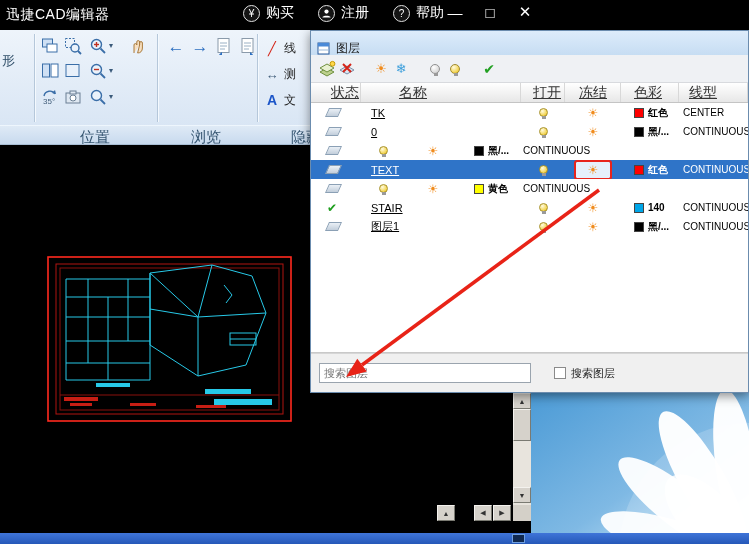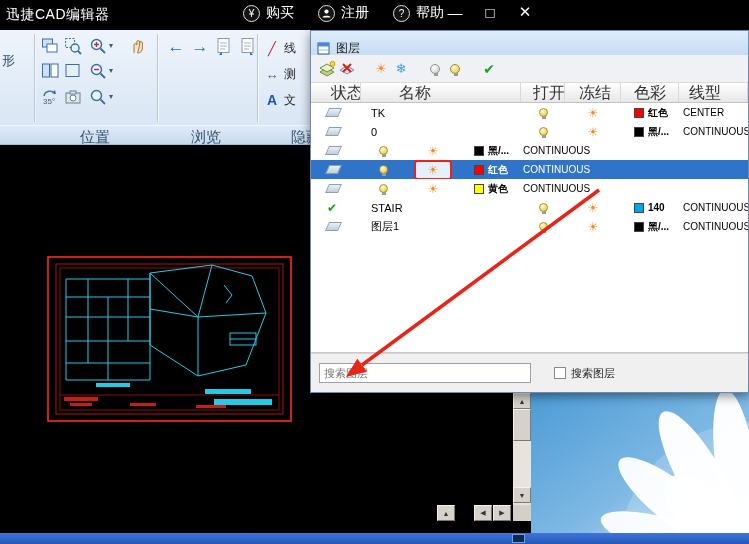--- a/index.html
+++ b/index.html
@@ -60,32 +60,32 @@
   .sun-glyph { font-size:13px; color:#f08c1e; line-height:1; }
   .snow-glyph { font-size:13px; color:#3fa0dc; line-height:1; }
   .check-glyph { font-size:14px; color:#22a022; font-weight:bold; line-height:1; }
   .bulb { width:10px; height:10px; border-radius:50%; border:1px solid #a08a30;
           background:radial-gradient(circle at 35% 30%, #fffbe0, #f2d24a 70%, #d8a820); position:relative; }
   .bulb.off { border-color:#909090; background:radial-gradient(circle at 35% 30%, #ffffff, #d8d8d8 70%, #b8b8b8); }
   .bulb::after { content:""; position:absolute; left:2.5px; bottom:-3px; width:4px; height:3px; background:#9a9a9a; }
 
   .grid { position:absolute; left:0; top:52px; width:437px; height:270px; background:#fff; border-bottom:1px solid #c9c9c9; }
   .grid-header { display:flex; height:20px; background:linear-gradient(#ffffff,#e7e7e7); border-bottom:1px solid #c4c4c4; }
-  .hcell { font-size:16px; color:#333; line-height:19px; border-right:1px solid #d8d8d8; overflow:hidden; white-space:nowrap; cursor:pointer; }
+  .hcell { font-size:14px; color:#333; line-height:19px; border-right:1px solid #d8d8d8; overflow:hidden; white-space:nowrap; cursor:pointer;text-decoration:underline; }
   .col-status { width:50px; } .col-name { width:160px; } .col-open { width:44px; }
   .col-freeze { width:56px; } .col-color { width:58px; } .col-linetype { flex:1; min-width:0; }
   .hp-status { padding-left:20px; } .hp-name { padding-left:38px; } .hp-open { padding-left:12px; }
   .hp-freeze { padding-left:14px; } .hp-color { padding-left:13px; } .hp-linetype { padding-left:10px; }
 
   .grid-row { display:flex; height:19px; align-items:center; font-size:11px; color:#000; cursor:default; }
   .grid-row.selected { background:#2f74c8; color:#fff; }
   .cell { height:19px; display:flex; align-items:center; overflow:hidden; }
   .cell.center { justify-content:center; }
   .col-status.cell { padding-left:16px; }
-  .col-name.cell { padding-left:10px; white-space:nowrap; }
+  .col-name.cell { padding-left:10px; white-space:nowrap;text-decoration:underline; }
   .col-color.cell { padding-left:13px; gap:4px;font-weight:bold; }
   .col-linetype.cell { padding-left:4px; font-size:10px; white-space:nowrap; }
   .layer-sheet { width:13px; height:9px; background:linear-gradient(#eaf0f6,#c2cedb);
                  border:1px solid #8ba0b5; transform:skewX(-24deg); display:inline-block; }
   .layer-sheet.current { background:none; border:none; transform:none; width:auto; height:auto;
                          color:#1e9e1e; font-weight:bold; font-size:12px; line-height:1; }
   .sun { font-size:12px; color:#f08c1e; line-height:1; }
   .bulb-mini { width:9px; height:9px; border-radius:50%; border:1px solid #a8922a; position:relative;
                background:radial-gradient(circle at 35% 30%, #fffbe0, #f2d24a 70%, #d8a820); }
   .bulb-mini::after { content:""; position:absolute; left:2px; bottom:-2.5px; width:4px; height:2.5px; background:#9a9a9a; }
@@ -435,20 +435,21 @@
     <div class="cell col-color">
       <span class="swatch" style="background: rgb(0, 0, 0);"></span>
       <span class="color-name">黑/...</span>
     </div>
     <div class="cell col-linetype">CONTINUOUS</div>
   </div>
         <div class="grid-row selected">
     <div class="cell col-status">
       <span class="layer-sheet"></span>
     </div>
+    <div class="cell col-name">TEXT</div>
     <div class="cell col-open center">
       <span class="bulb-mini"></span>
     </div>
     <div class="cell col-freeze center">
       <span class="freeze-wrap hl">
         <span class="sun">☀</span>
       </span>
     </div>
     <div class="cell col-color">
       <span class="swatch" style="background: rgb(255, 0, 0);"></span>

